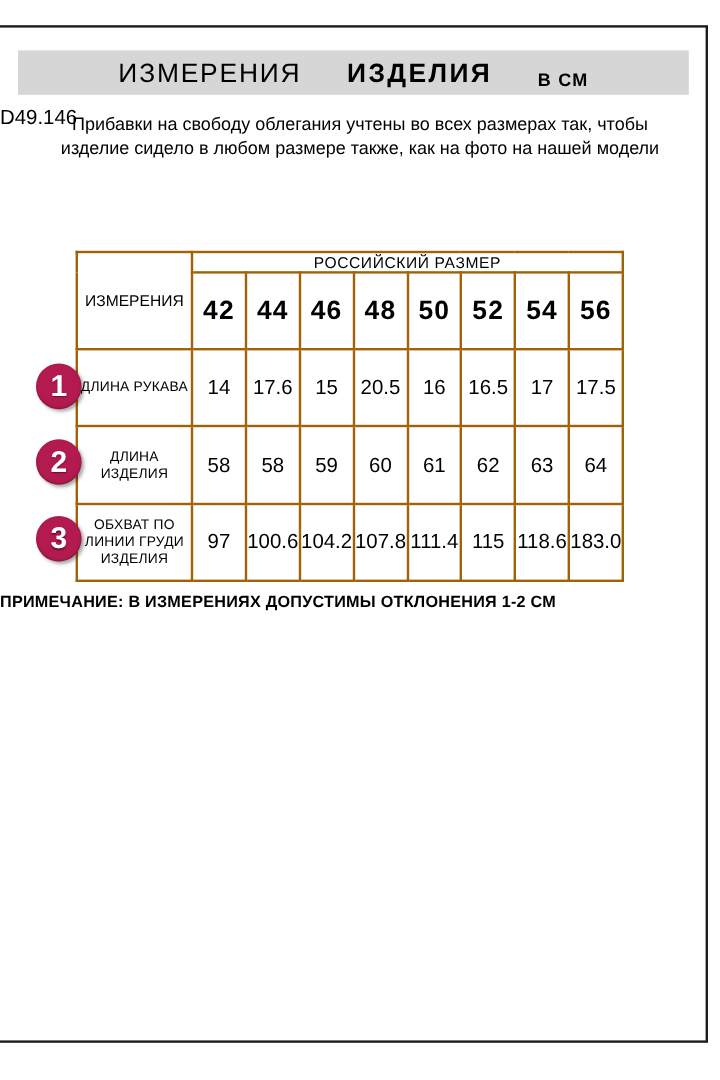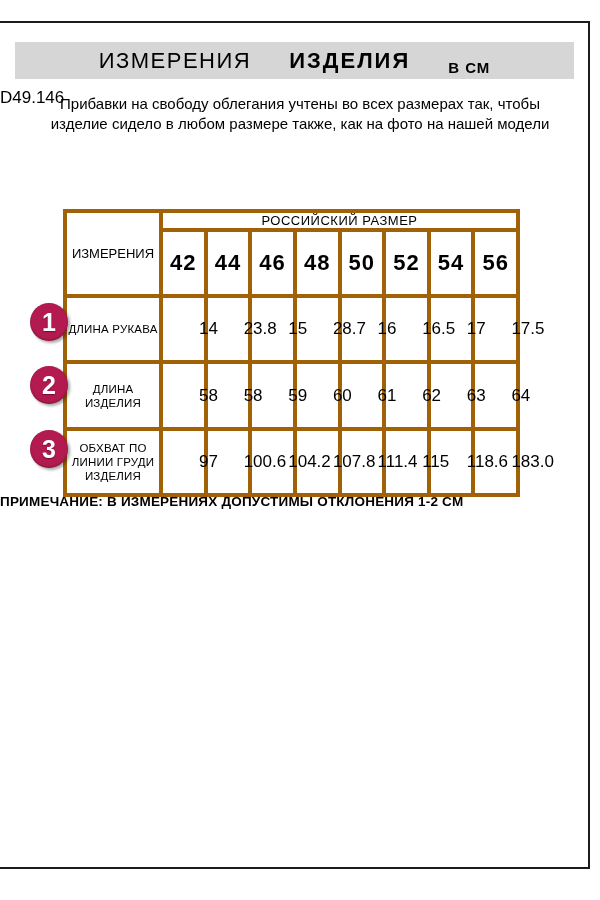--- a/index.html
+++ b/index.html
@@ -31,33 +31,33 @@
   .desc{
     position:absolute;left:38px;top:94px;width:524px;
     text-align:center;font-size:15px;line-height:20px;font-weight:400;
   }
   
   table.size-table{
     position:absolute;left:63px;top:209px;width:457px;
     border-collapse:collapse;table-layout:fixed;
   }
   .size-table td,.size-table th{
-    border:4px solid #a16207;padding:0;text-align:center;vertical-align:middle;
+    border:2px solid #a16207;padding:0;text-align:center;vertical-align:middle;
     font-weight:400;
   }
   .size-table .corner{font-size:13px;width:96px;}
   .size-table .group-hdr{height:15px;font-size:13px;letter-spacing:.5px;}
   .size-table .size-cell{height:62px;font-size:22px;font-weight:700;letter-spacing:1px;}
   .size-table .label-cell{
     font-size:11.5px;line-height:14px;white-space:pre-line;letter-spacing:.2px;margin-left:44px;
   }
   .size-table .row-1 td{height:62px;}
   .size-table .row-2 td{height:63px;}
   .size-table .row-3 td{height:62px;}
-  .size-table .val-cell{font-size:17px;padding-left:36px;}
+  .size-table .val-cell{font-size:17px;}
   
   .num-circle{
     position:absolute;left:30px;width:38px;height:38px;border-radius:50%;
     display:flex;align-items:center;justify-content:center;
     color:#fff;font-size:25px;font-weight:700;
     box-shadow:2px 2px 3px rgba(0,0,0,.35), inset 0 -1px 2px rgba(0,0,0,.25);
     text-shadow:0 1px 1px rgba(60,0,25,.55);
   }
   .num-circle.c0{top:303px;}
   .num-circle.c1{top:366px;}
@@ -99,23 +99,23 @@
         <th class="size-cell">50</th>
         <th class="size-cell">52</th>
         <th class="size-cell">54</th>
         <th class="size-cell">56</th>
       </tr>
   </thead>
   <tbody id="table-body">
       <tr class="row-1">
         <td class="label-cell">ДЛИНА РУКАВА</td>
         <td class="val-cell">14</td>
-        <td class="val-cell">23.8</td>
+        <td class="val-cell">17.6</td>
         <td class="val-cell">15</td>
-        <td class="val-cell">28.7</td>
+        <td class="val-cell">20.5</td>
         <td class="val-cell">16</td>
         <td class="val-cell">16.5</td>
         <td class="val-cell">17</td>
         <td class="val-cell">17.5</td>
       </tr>
       <tr class="row-2">
         <td class="label-cell">ДЛИНА
 ИЗДЕЛИЯ</td>
         <td class="val-cell">58</td>
         <td class="val-cell">58</td>

